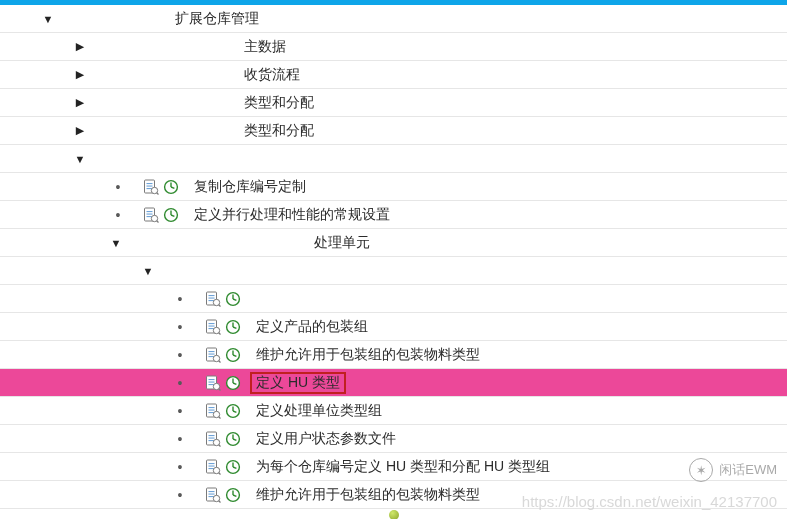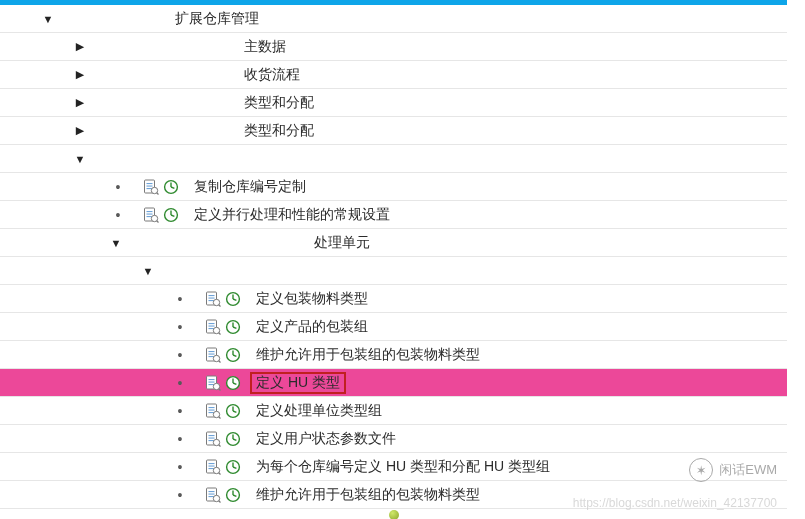--- a/index.html
+++ b/index.html
@@ -11,21 +11,21 @@
   .arrow.right::before{content:"▶"}
   .arrow.down::before{content:"▼"}
   .dot{width:12px;text-align:center;color:#595959}
   .dot::before{content:"•"}
   .spacer{display:inline-block}
   .icon-doc,.icon-clock{display:inline-flex;align-items:center;justify-content:center;width:18px;height:18px}
   .label{padding:0 4px}
   .boxed{border:2px solid #c02020;padding:0 4px;margin-left:-2px}
   .watermark1{position:absolute;right:10px;bottom:42px;display:flex;align-items:center;gap:6px;color:#9a9a9a;font-size:13px;opacity:.85}
   .watermark1 .wx{width:22px;height:22px;border:1.5px solid #9a9a9a;border-radius:50%;display:flex;align-items:center;justify-content:center;font-size:13px}
-  .watermark2{position:absolute;right:10px;bottom:14px;color:#cfcfcf;font-size:12px;opacity:.8}
+  .watermark2{position:absolute;right:10px;bottom:14px;color:#cfcfcf;font-size:15px;opacity:.8}
   .bottom-dot{position:absolute;left:50%;bottom:4px;width:10px;height:10px;border-radius:50%;background:radial-gradient(circle at 35% 30%,#cfe86a,#8aa32a);transform:translateX(-50%)}
   svg{display:block}
 </style>
 </head>
 <body>
 
 <div class="tree" id="tree">
     <div class="row">
       <span class="cell">
         <span class="spacer" style="width: 40px;"></span>
@@ -166,21 +166,20 @@
           </svg>
         </span>
         <span class="icon-clock">
           <svg width="18" height="18" viewBox="0 0 18 18">
             <circle cx="9" cy="9" r="6.4" fill="#fefefe" stroke="#2f8a2f" stroke-width="1.4"></circle>
             <line x1="9" y1="9" x2="9" y2="4.6" stroke="#2f8a2f" stroke-width="1.4"></line>
             <line x1="9" y1="9" x2="12.4" y2="10.4" stroke="#2f8a2f" stroke-width="1.4"></line>
           </svg>
         </span>
         <span style="width: 6px;"></span>
-        <span class="label">定义包装物料类型</span>
       </span>
     </div>
     <div class="row">
       <span class="cell">
         <span class="spacer" style="width: 172px;"></span>
         <span class="dot"></span>
         <span style="width: 14px;"></span>
         <span class="icon-doc">
           <svg width="18" height="18" viewBox="0 0 18 18">
             <rect x="2.5" y="2" width="10" height="13" rx="1" fill="#fefefe" stroke="#7a7a7a" stroke-width="1"></rect>

